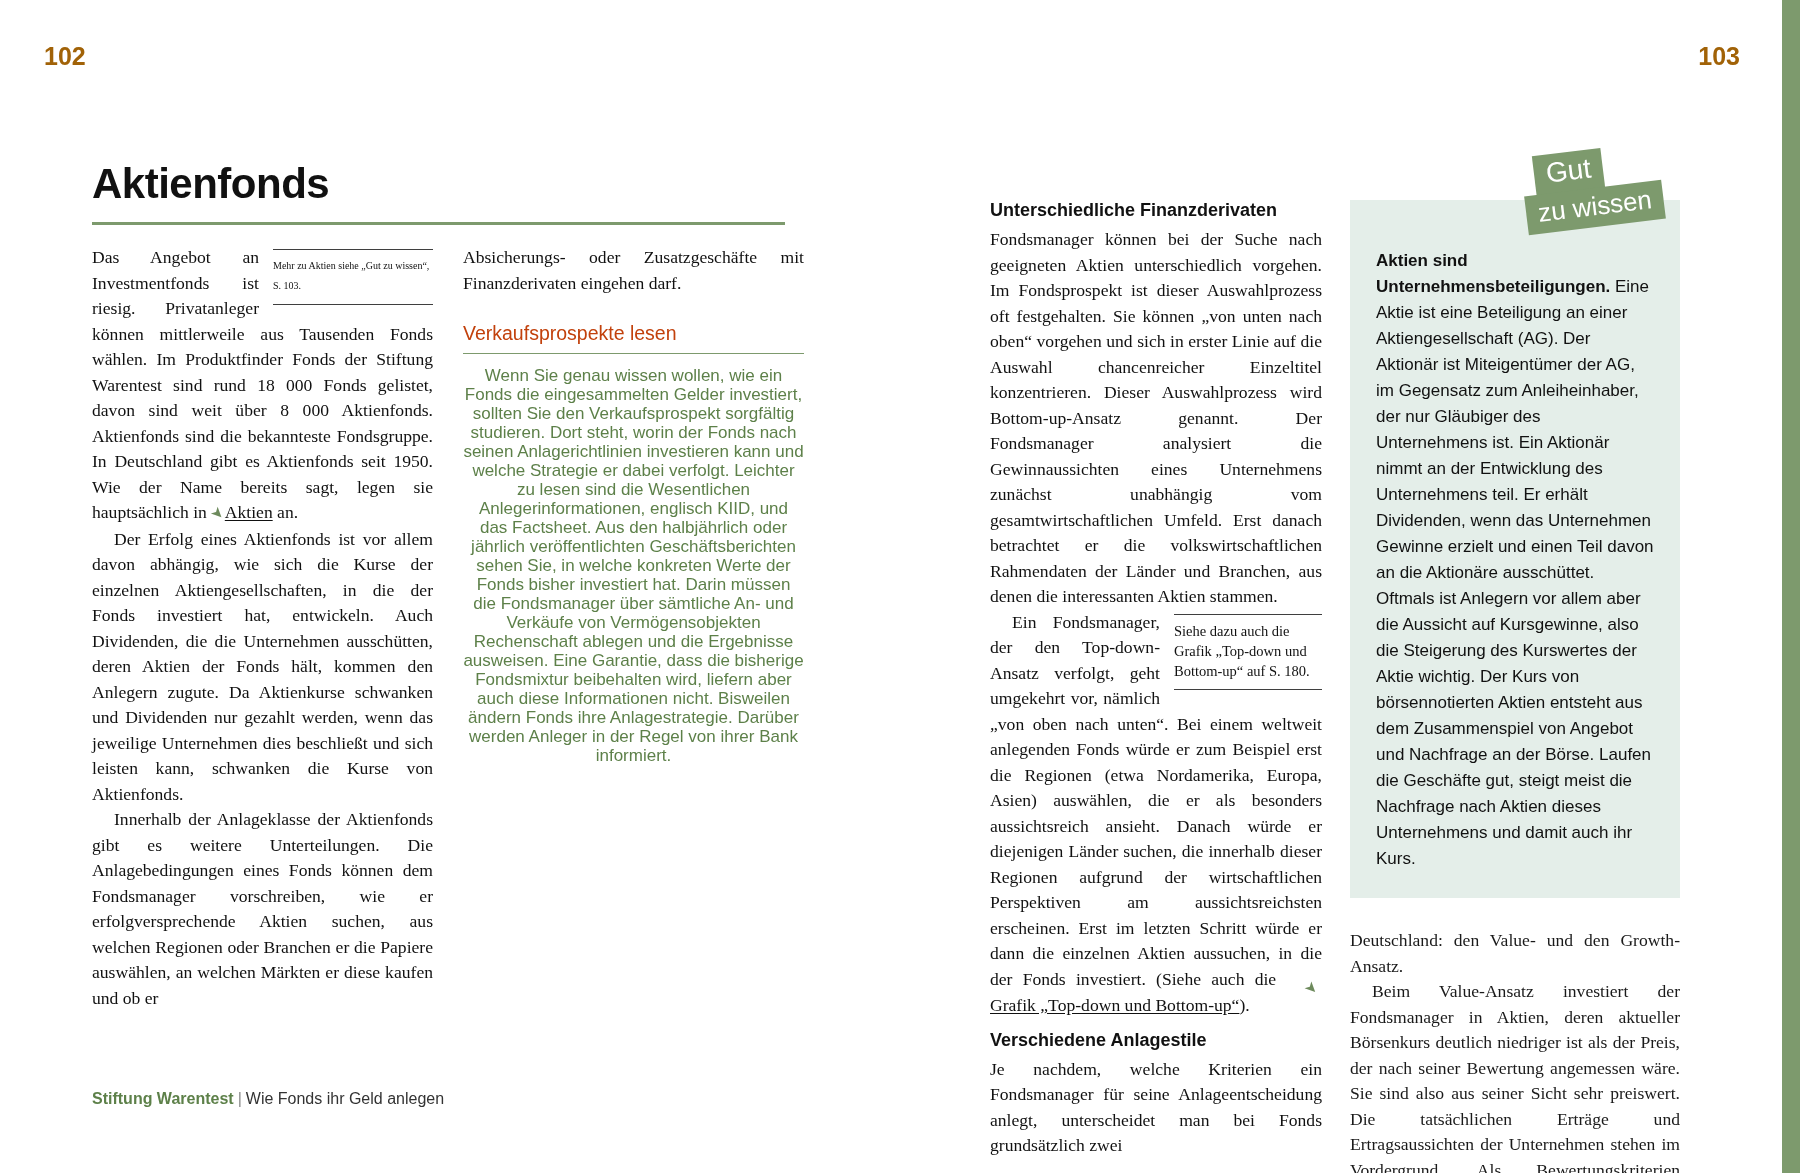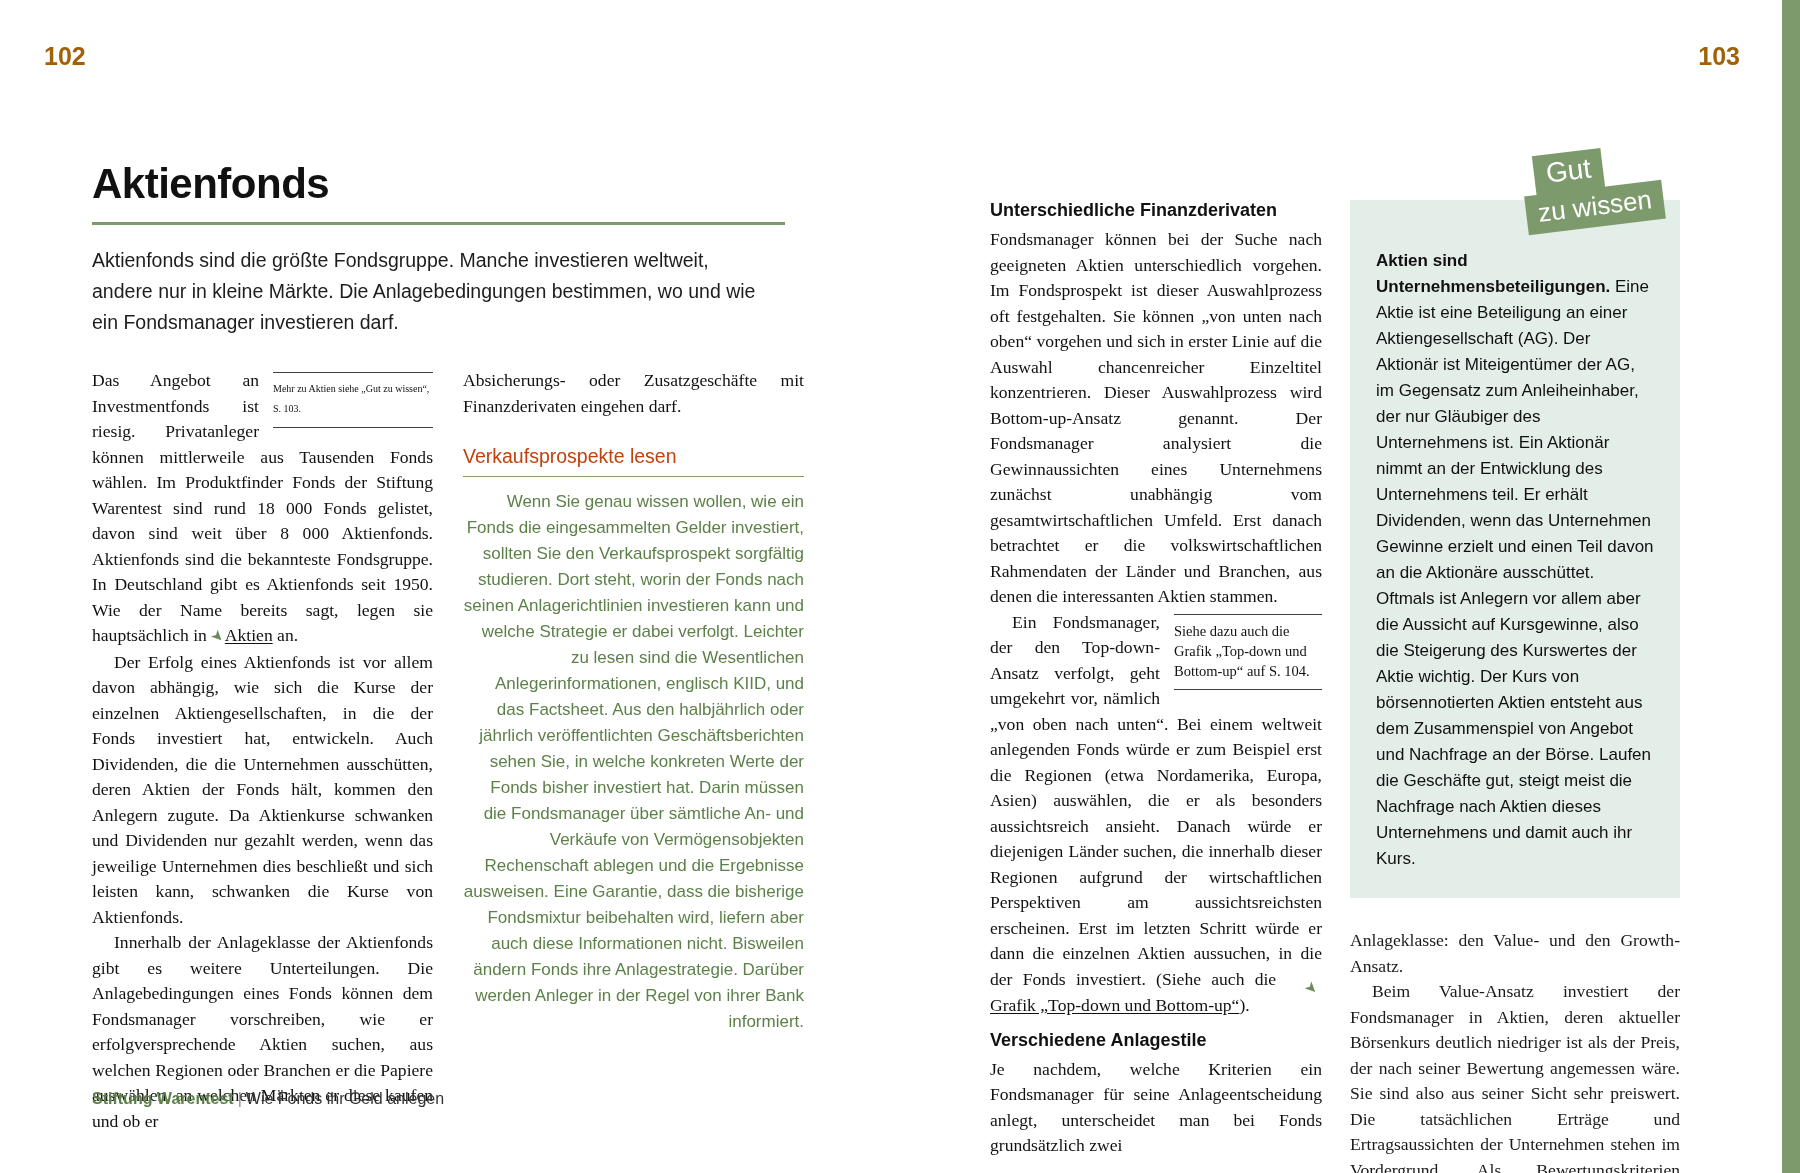--- a/index.html
+++ b/index.html
@@ -130,23 +130,23 @@
     margin: 26px 0 8px 0;
   }
   .green-rule {
     border: none;
     border-top: 1.5px solid #7d9a6d;
     margin: 0 0 12px 0;
   }
   .green-body {
     font-family: "Liberation Sans", sans-serif;
     font-size: 17px;
-    line-height: 26px;
+    line-height: 19px;
     color: #5d8049;
-    text-align: right;
+    text-align: center;
   }
 
   .footer {
     position: absolute;
     left: 92px;
     top: 1090px;
     font-family: "Liberation Sans", sans-serif;
     font-size: 16px;
   }
   .footer .brand {
@@ -266,21 +266,20 @@
 
 <div class="page">
   <div class="edge-bar"></div>
 
   <div class="folio left">102</div>
   <div class="folio right">103</div>
 
   <div class="left-page">
     <h1 class="title">Aktienfonds</h1>
     <hr class="title-rule">
-    <div class="standfirst">Aktienfonds sind die größte Fondsgruppe. Manche investieren weltweit, andere nur in kleine Märkte. Die Anlagebedingungen bestimmen, wo und wie ein Fondsmanager investieren darf.</div>
 
     <div class="two-col">
       <div class="col">
         <div class="body-text">
           <p>
             <span class="inline-note">
               <span>Mehr zu Aktien siehe „Gut zu wissen“, S. 103.</span>
             </span>
             <span>Das Angebot an Investmentfonds ist riesig. Privatanleger können mittlerweile aus Tausenden Fonds wählen. Im Produktfinder Fonds der Stiftung Warentest sind rund 18 000 Fonds gelistet, davon sind weit über 8 000 Aktienfonds. Aktienfonds sind die bekannteste Fondsgruppe. In Deutschland gibt es Aktienfonds seit 1950. Wie der Name bereits sagt, legen sie hauptsächlich in </span><span class="arrow">➤</span><a class="arrow-link" href="#">Aktien</a><span> an.</span>
           </p>
@@ -306,21 +305,21 @@
 
   <div class="right-page">
     <div class="rp-cols">
 
       <div class="rp-col-main">
         <h3 class="bold-head">Unterschiedliche Finanzderivaten</h3>
         <div class="body-text">
           <p>Fondsmanager können bei der Suche nach geeigneten Aktien unterschiedlich vorgehen. Im Fondsprospekt ist dieser Auswahlprozess oft festgehalten. Sie können „von unten nach oben“ vorgehen und sich in erster Linie auf die Auswahl chancenreicher Einzeltitel konzentrieren. Dieser Auswahlprozess wird Bottom-up-Ansatz genannt. Der Fondsmanager analysiert die Gewinnaussichten eines Unternehmens zunächst unabhängig vom gesamtwirtschaftlichen Umfeld. Erst danach betrachtet er die volkswirtschaftlichen Rahmendaten der Länder und Branchen, aus denen die interessanten Aktien stammen.</p>
           <p>
             <span class="grafik-note">
-              <span>Siehe dazu auch die Grafik „Top-down und Bottom-up“ auf S. 104.</span>
+              <span>Siehe dazu auch die Grafik „Top-down und Bottom-up“ auf S. 180.</span>
             </span>
             <span>Ein Fondsmanager, der den Top-down-Ansatz verfolgt, geht umgekehrt vor, nämlich „von oben nach unten“. Bei einem weltweit anlegenden Fonds würde er zum Beispiel erst die Regionen (etwa Nordamerika, Europa, Asien) auswählen, die er als besonders aussichtsreich ansieht. Danach würde er diejenigen Länder suchen, die innerhalb dieser Regionen aufgrund der wirtschaftlichen Perspektiven am aussichtsreichsten erscheinen. Erst im letzten Schritt würde er dann die einzelnen Aktien aussuchen, in die der Fonds investiert. (Siehe auch die </span><span class="arrow">➤</span><a class="arrow-link" href="#">Grafik „Top-down und Bottom-up“</a><span>).</span>
           </p>
         </div>
         <h3 class="bold-head spaced">Verschiedene Anlagestile</h3>
         <div class="body-text">
           <p>Je nachdem, welche Kriterien ein Fondsmanager für seine Anlageentscheidung anlegt, unterscheidet man bei Fonds grundsätzlich zwei</p>
         </div>
       </div>
 
@@ -329,20 +328,20 @@
           <div class="gzw-sticker">
             <span class="sticker-a">Gut</span>
             <span class="sticker-b">zu wissen</span>
           </div>
           <div class="gzw-text">
             <b>Aktien sind Unternehmensbeteiligungen.</b><span> Eine Aktie ist eine Beteiligung an einer Aktiengesellschaft (AG). Der Aktionär ist Miteigentümer der AG, im Gegensatz zum Anleiheinhaber, der nur Gläubiger des Unternehmens ist. Ein Aktionär nimmt an der Entwicklung des Unternehmens teil. Er erhält Dividenden, wenn das Unternehmen Gewinne erzielt und einen Teil davon an die Aktionäre ausschüttet. Oftmals ist Anlegern vor allem aber die Aussicht auf Kursgewinne, also die Steigerung des Kurswertes der Aktie wichtig. Der Kurs von börsennotierten Aktien entsteht aus dem Zusammenspiel von Angebot und Nachfrage an der Börse. Laufen die Geschäfte gut, steigt meist die Nachfrage nach Aktien dieses Unternehmens und damit auch ihr Kurs.</span>
           </div>
         </div>
 
         <div class="after-box">
-          <p>Anlageklasse: den Value- und den Growth-Ansatz.</p>
+          <p>Deutschland: den Value- und den Growth-Ansatz.</p>
           <p>Beim Value-Ansatz investiert der Fondsmanager in Aktien, deren aktueller Börsenkurs deutlich niedriger ist als der Preis, der nach seiner Bewertung angemessen wäre. Sie sind also aus seiner Sicht sehr preiswert. Die tatsächlichen Erträge und Ertragsaussichten der Unternehmen stehen im Vordergrund. Als Bewertungskriterien kommen dabei verschiede-</p>
         </div>
       </div>
 
     </div>
   </div>
 </div>
 
 </body></html>

